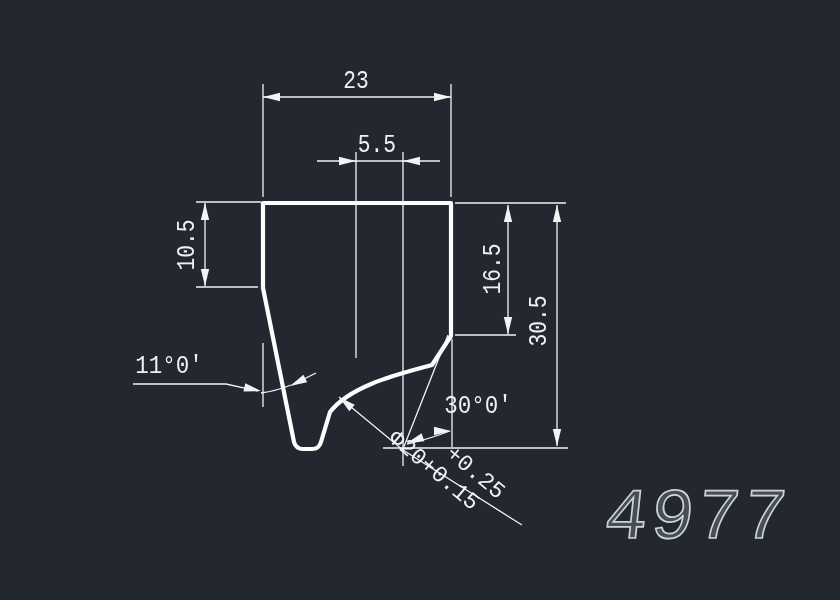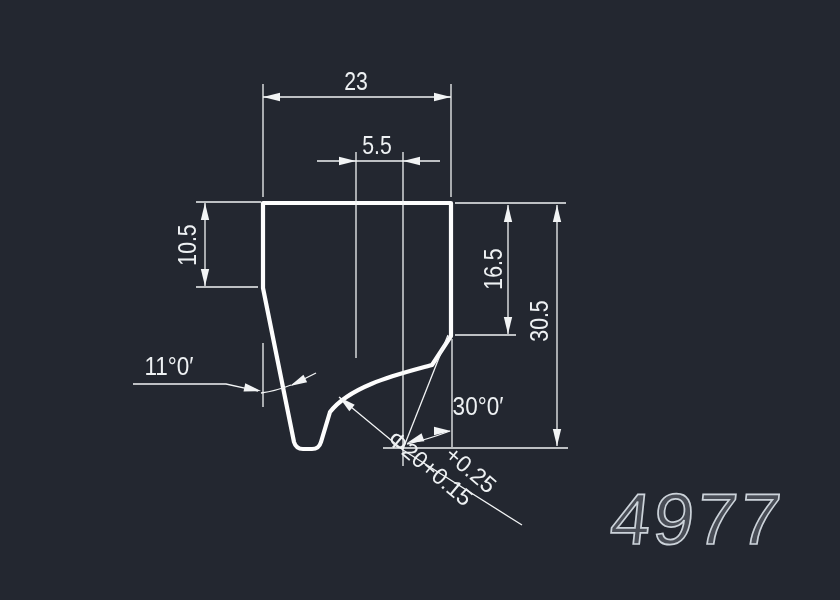--- a/index.html
+++ b/index.html
@@ -1,21 +1,21 @@
 <!DOCTYPE html>
 <html><head>
 <meta charset="utf-8">
 <style>
   html,body{margin:0;padding:0;background:#16181d;}
   #stage{
     position:relative;
     width:840px;height:600px;
     background:#232730;
     overflow:hidden;
-    font-family:Liberation Sans, sans-serif;
+    font-family:Liberation Mono, monospace;
   }
   #cad-svg{position:absolute;left:0;top:0;}
   .thin{stroke:#f2f4f5;stroke-width:1.3;fill:none;}
   .thick{stroke:#fdfdfd;stroke-width:4.2;fill:none;stroke-linejoin:round;stroke-linecap:round;}
   .arrow{fill:#f2f4f5;stroke:none;}
   .lbl{
     position:absolute;
     color:#eef1f3;
     font-size:25px;
     line-height:1;

